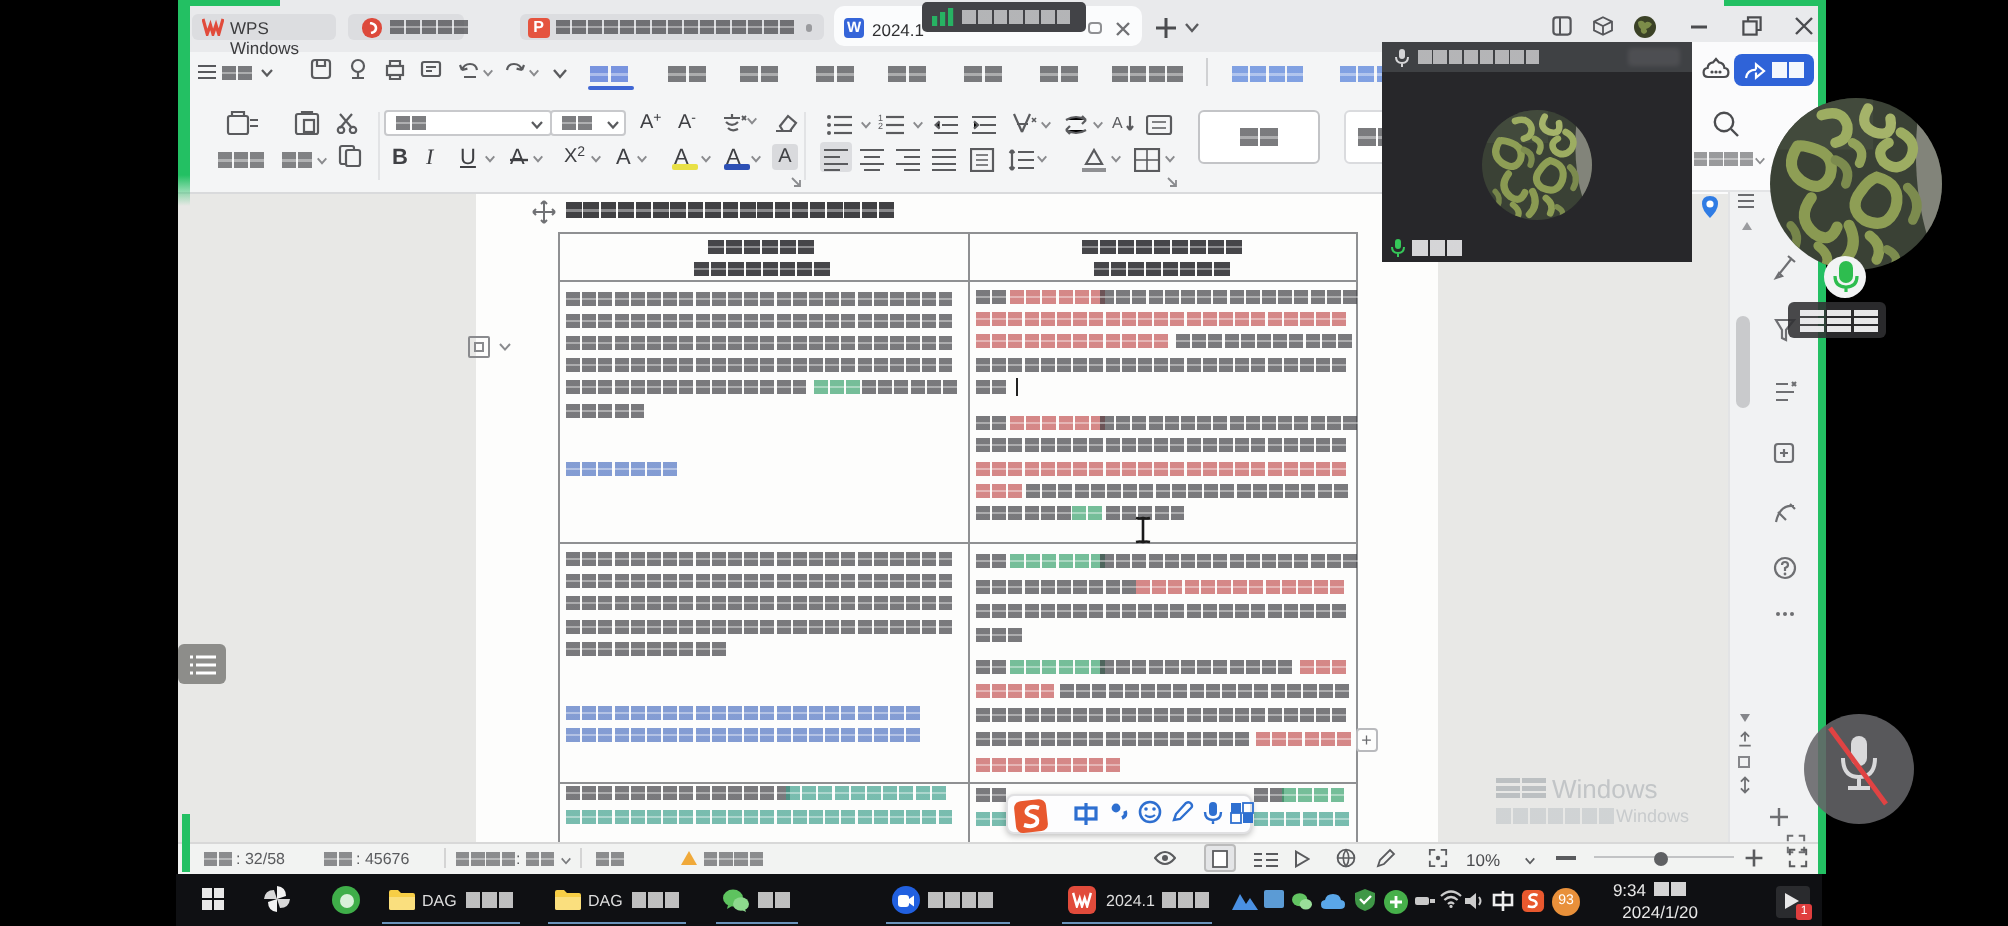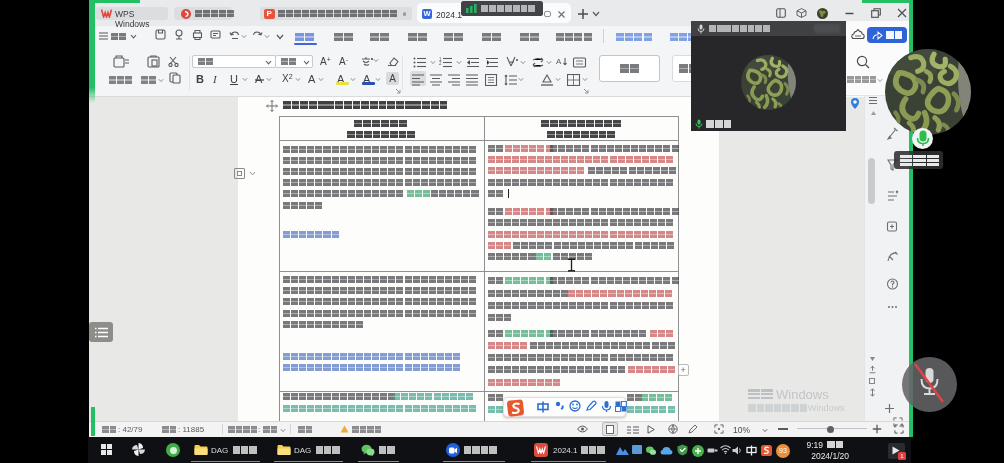--- a/index.html
+++ b/index.html
@@ -453,23 +453,23 @@
 <div style="position:absolute;left:89px;top:322px;width:24px;height:20px;background:#8d8d8a;border-radius:3px;"></div>
 <svg style="position:absolute;left:95px;top:326.5px" width="13" height="11" viewBox="0 0 13 11">
     <path d="M3 1.5 H13 M3 5.5 H13 M3 9.5 H13" stroke="#fff" stroke-width="1.6"></path>
     <path d="M0 1.5 H1.5 M0 5.5 H1.5 M0 9.5 H1.5" stroke="#fff" stroke-width="1.6"></path>
   </svg>
 <div style="position:absolute;left:748px;top:388px;width:24.8px;height:11px;background:repeating-linear-gradient(0deg,rgba(188,192,194,1.0) 0 2.4px,transparent 2.4px 3.7px);-webkit-mask:repeating-linear-gradient(90deg,#000 0 11.8px,transparent 11.8px 13px);"></div>
 <div style="position:absolute;left:776px;top:386.5px;width:72px;height:14px;font-size:13px;color:#c2c5c7;">Windows</div>
 <div style="position:absolute;left:748px;top:404px;width:59.2px;height:8px;background:repeating-linear-gradient(90deg,rgba(202,206,208,0.8) 0 7.6px,transparent 7.6px 8.6px);"></div>
 <div style="position:absolute;left:808px;top:403px;width:48px;height:10px;font-size:9px;color:#c8cbcd;">Windows</div>
 <div style="position:absolute;left:102px;top:425.5px;width:14.3px;height:7px;background:linear-gradient(0deg,rgba(255,255,255,0) 40%,rgba(255,255,255,0.38) 40% 58%,rgba(255,255,255,0) 58%),repeating-linear-gradient(90deg,rgba(90,91,94,0.68) 0 6.7px,transparent 6.7px 7.6px);"></div>
-<div style="position:absolute;left:118px;top:424.5px;width:40px;height:9px;font-size:8px;color:#5a5b5e;">: 42/79</div>
+<div style="position:absolute;left:118px;top:424.5px;width:40px;height:9px;font-size:8px;color:#5a5b5e;">: 32/58</div>
 <div style="position:absolute;left:162px;top:425.5px;width:14.3px;height:7px;background:linear-gradient(0deg,rgba(255,255,255,0) 40%,rgba(255,255,255,0.38) 40% 58%,rgba(255,255,255,0) 58%),repeating-linear-gradient(90deg,rgba(90,91,94,0.68) 0 6.7px,transparent 6.7px 7.6px);"></div>
-<div style="position:absolute;left:178px;top:424.5px;width:40px;height:9px;font-size:8px;color:#5a5b5e;">: 11885</div>
+<div style="position:absolute;left:178px;top:424.5px;width:40px;height:9px;font-size:8px;color:#5a5b5e;">: 45676</div>
 <div style="position:absolute;left:222px;top:424px;width:1px;height:10px;background:#d4d4d4;"></div>
 <div style="position:absolute;left:228px;top:425.5px;width:29.5px;height:7px;background:linear-gradient(0deg,rgba(255,255,255,0) 40%,rgba(255,255,255,0.38) 40% 58%,rgba(255,255,255,0) 58%),repeating-linear-gradient(90deg,rgba(90,91,94,0.68) 0 6.7px,transparent 6.7px 7.6px);"></div>
 <div style="position:absolute;left:258px;top:424.5px;width:4px;height:9px;font-size:8px;color:#5a5b5e;">:</div>
 <div style="position:absolute;left:263px;top:425.5px;width:14.3px;height:7px;background:linear-gradient(0deg,rgba(255,255,255,0) 40%,rgba(255,255,255,0.38) 40% 58%,rgba(255,255,255,0) 58%),repeating-linear-gradient(90deg,rgba(90,91,94,0.68) 0 6.7px,transparent 6.7px 7.6px);"></div>
 <svg style="position:absolute;left:280px;top:427.5px" width="6" height="5" viewBox="0 0 7 5">
     <path d="M1 1 L3.5 3.8 L6 1" fill="none" stroke="#7a7b7e" stroke-width="1"></path>
   </svg>
 <div style="position:absolute;left:290px;top:424px;width:1px;height:10px;background:#d4d4d4;"></div>
 <div style="position:absolute;left:298px;top:425.5px;width:14.3px;height:7px;background:linear-gradient(0deg,rgba(255,255,255,0) 40%,rgba(255,255,255,0.38) 40% 58%,rgba(255,255,255,0) 58%),repeating-linear-gradient(90deg,rgba(90,91,94,0.68) 0 6.7px,transparent 6.7px 7.6px);"></div>
 <svg style="position:absolute;left:340px;top:425px" width="9" height="8" viewBox="0 0 9 8">
@@ -721,19 +721,19 @@
   </svg>
 <svg style="position:absolute;left:746px;top:445px" width="11" height="11" viewBox="0 0 11 11">
     <rect x="1" y="2.5" width="9" height="5" fill="none" stroke="#eee" stroke-width="1.3"></rect>
     <path d="M5.5 0.5 V10.5" stroke="#eee" stroke-width="1.3"></path>
   </svg>
 <svg style="position:absolute;left:760px;top:443.5px" width="13" height="13" viewBox="0 0 20 19">
     <rect x="1.5" y="1" width="17" height="17" rx="4" fill="#e8582e"></rect>
     <path d="M13.5 5 Q9 3.5 7.5 6 Q6.5 8 10 9 Q13.5 10 12.5 12.5 Q11 15 6 13.5" fill="none" stroke="#fff" stroke-width="2"></path>
   </svg>
 <div style="position:absolute;left:776px;top:443.5px;width:14px;height:14px;background:#e8903a;border-radius:50%;color:#fff;font-size:7px;text-align:center;line-height:14px;">93</div>
-<div style="position:absolute;left:797px;top:439.5px;width:26px;height:9px;font-size:8.5px;color:#e9e9e9;text-align:right;">9:19</div>
+<div style="position:absolute;left:797px;top:439.5px;width:26px;height:9px;font-size:8.5px;color:#e9e9e9;text-align:right;">9:34</div>
 <div style="position:absolute;left:827px;top:440.5px;width:16.2px;height:7.5px;background:repeating-linear-gradient(90deg,rgba(233,233,233,0.9) 0 7.6px,transparent 7.6px 8.6px);"></div>
 <div style="position:absolute;left:797px;top:450.5px;width:52px;height:9px;font-size:8.5px;color:#e9e9e9;text-align:right;">2024/1/20</div>
 <div style="position:absolute;left:888px;top:443px;width:17px;height:16px;background:#2a2b2e;border-radius:2px;"></div>
 <svg style="position:absolute;left:892px;top:446px" width="8" height="9" viewBox="0 0 8 9">
     <path d="M0.5 0.5 L7.5 4.5 L0.5 8.5 Z" fill="#e8e8e8"></path>
   </svg>
 <div style="position:absolute;left:898px;top:452px;width:8px;height:8px;background:#e03e3e;border-radius:1.5px;color:#fff;font-size:6px;text-align:center;line-height:8px;">1</div>
 </body></html>

